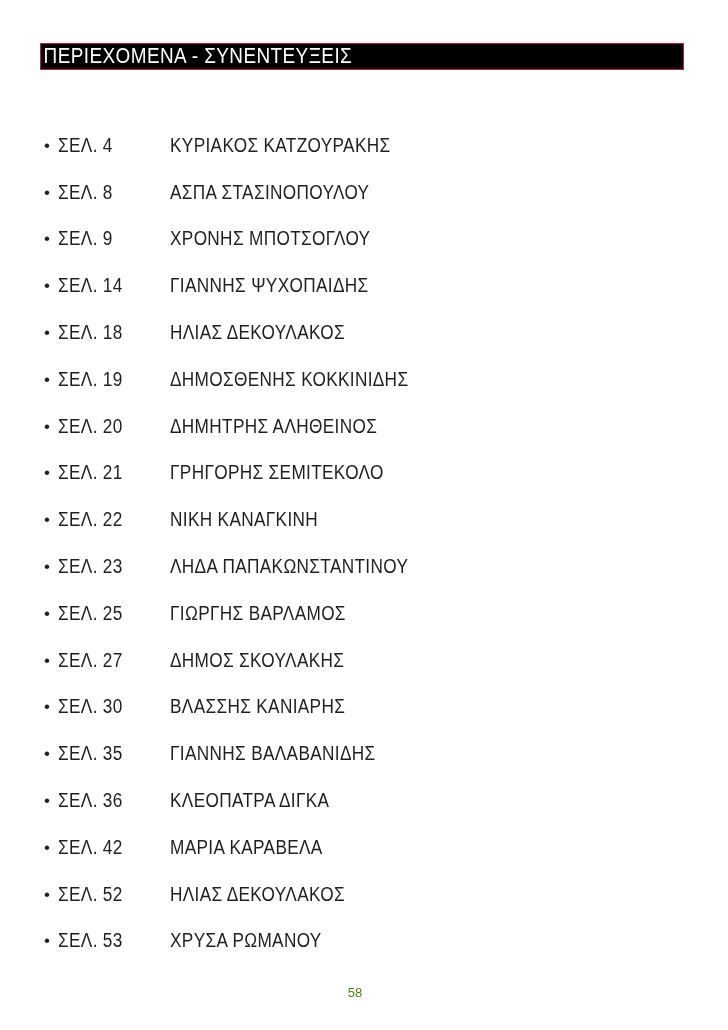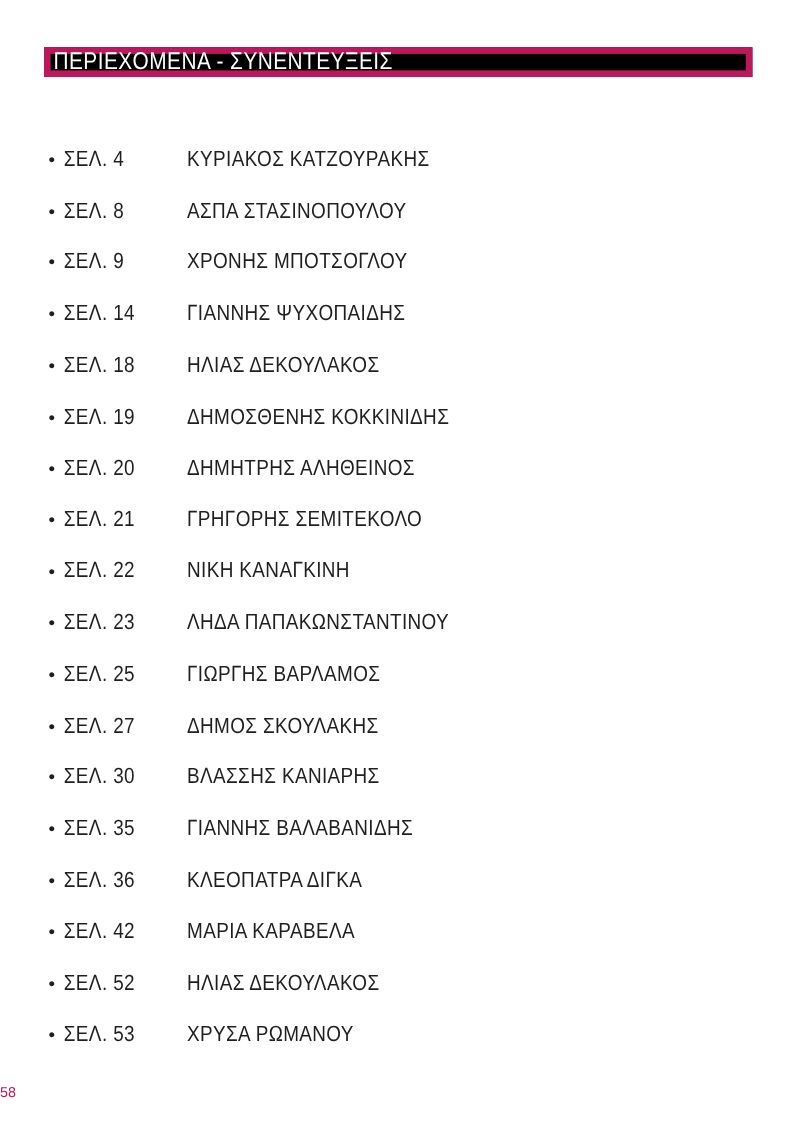--- a/index.html
+++ b/index.html
@@ -16,21 +16,21 @@
     color: #1f1f21;
     overflow: hidden;
   }
   .header-bar {
     position: absolute;
     left: 40px;
     top: 43px;
     width: 644px;
     height: 27px;
     background: #000000;
-    border: 6px solid #be185d;
+    border: 1px solid #be185d;
     box-sizing: border-box;
     display: flex;
     align-items: center;
     overflow: visible;
   }
   .header-title {
     display: inline-block;
     color: #ffffff;
     font-size: 22px;
     font-weight: normal;
@@ -71,23 +71,23 @@
     letter-spacing: 0.4px;
     white-space: nowrap;
     transform: scaleX(0.86);
     transform-origin: 0 50%;
   }
   .footer {
     position: absolute;
     left: 0;
     top: 985px;
     width: 710px;
-    text-align: left;
+    text-align: center;
     font-size: 13px;
-    color: #be185d;
+    color: #4d7c0f;
   }
 </style>
 </head>
 <body>
 
 <div class="page">
 
   <div class="header-bar">
     <span class="header-title">ΠΕΡΙΕΧΟΜΕΝΑ - ΣΥΝΕΝΤΕΥΞΕΙΣ</span>
   </div>

